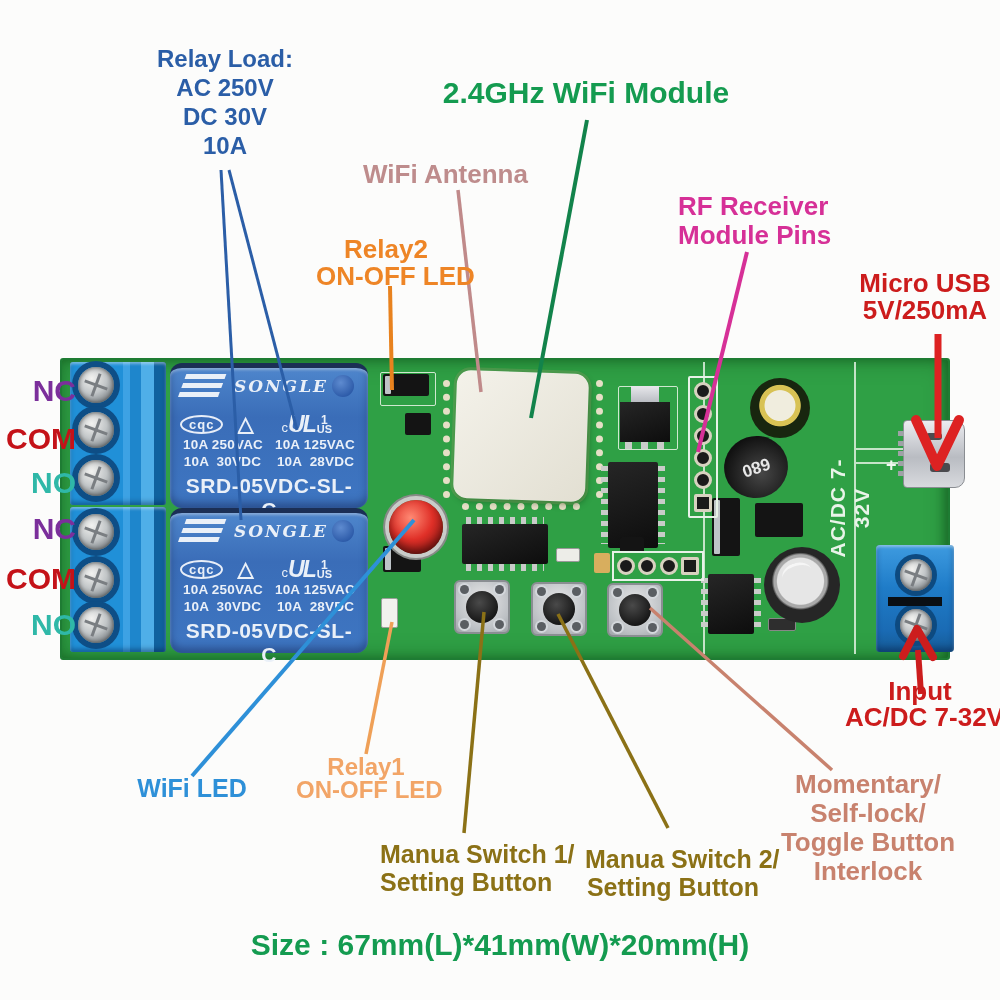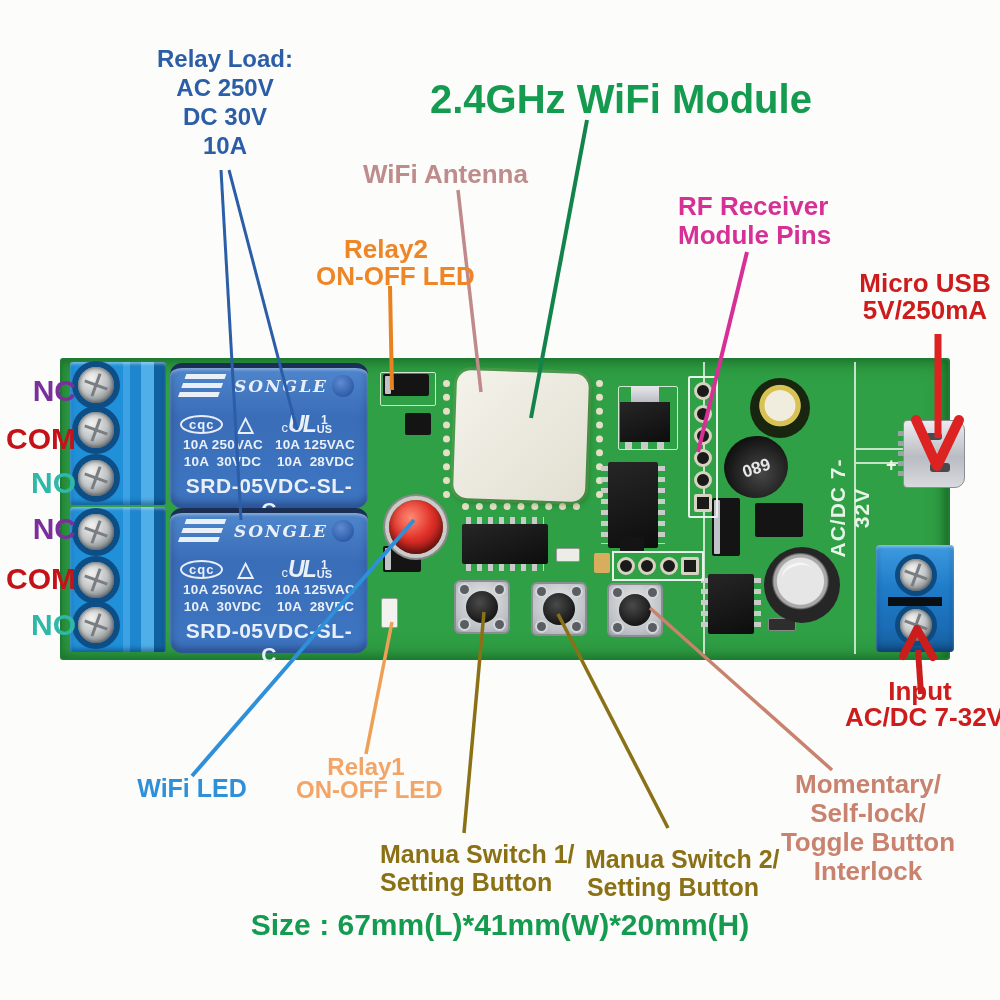--- a/index.html
+++ b/index.html
@@ -2,32 +2,32 @@
 <html><head>
 <meta charset="utf-8">
 <style>
   html,body{margin:0;padding:0;background:#FCFCFB;}
   #stage{position:relative;width:1000px;height:1000px;background:#FCFCFB;overflow:hidden;
          font-family:"Liberation Sans",sans-serif;}
 
   
   .lbl{position:absolute;font-weight:bold;text-align:center;line-height:1.15;z-index:6;white-space:nowrap;}
   #lbl-relay-load{left:130px;top:44px;width:190px;font-size:24px;line-height:29px;color:#2B5EA7;}
-  #lbl-wifi-module{left:430px;top:76px;width:312px;font-size:40px;color:#149B50;}
+  #lbl-wifi-module{left:430px;top:76px;width:312px;font-size:30px;color:#149B50;}
   #lbl-wifi-antenna{left:363px;top:160px;width:152px;font-size:26px;color:#BE8C8C;}
   #lbl-relay2-led{left:316px;top:236px;width:140px;font-size:26px;line-height:27px;color:#EE8526;}
   #lbl-rf-receiver{left:678px;top:192px;width:145px;font-size:26px;line-height:29px;color:#D63097;}
   #lbl-micro-usb{left:855px;top:270px;width:140px;font-size:26px;line-height:27px;color:#CC1C1C;}
   #lbl-input{left:845px;top:678px;width:150px;font-size:26px;line-height:26px;color:#CC1C1C;}
   #lbl-wifi-led{left:117px;top:774px;width:150px;font-size:25px;color:#2E90D8;}
   #lbl-relay1-led{left:296px;top:755px;width:140px;font-size:24px;line-height:23px;color:#F2A567;}
   #lbl-manua1{left:380px;top:840px;width:172px;font-size:25px;line-height:28px;color:#8B7116;}
   #lbl-manua2{left:585px;top:845px;width:176px;font-size:25px;line-height:28px;color:#8B7116;}
   #lbl-momentary{left:780px;top:770px;width:176px;font-size:26px;line-height:29px;color:#C8826E;}
-  #lbl-size{left:250px;top:908px;width:500px;font-size:30px;color:#149B50;}
+  #lbl-size{left:250px;top:928px;width:500px;font-size:30px;color:#149B50;}
   .t-lbl{position:absolute;width:80px;text-align:right;font-weight:bold;font-size:30px;z-index:6;left:-4px;}
   .c-purple{color:#7B2F9B;} .c-red{color:#C41218;} .c-teal{color:#2FB8A8;}
 
   
   #pcb{position:absolute;left:60px;top:358px;width:886px;height:298px;background:#2FA045;
        border:2px solid #1E7C33;border-radius:3px;z-index:1;
        box-shadow:inset 0 0 22px rgba(0,50,10,.35), inset -4px 0 8px rgba(0,40,5,.3);}
   .sline{position:absolute;background:#DFF0DF;opacity:.85;}
   .sbox{position:absolute;border:1px solid #CFE8CF;border-radius:2px;}
 

